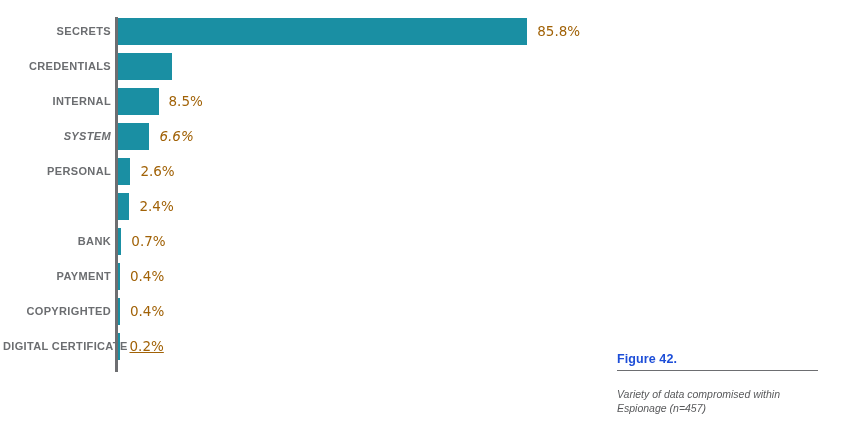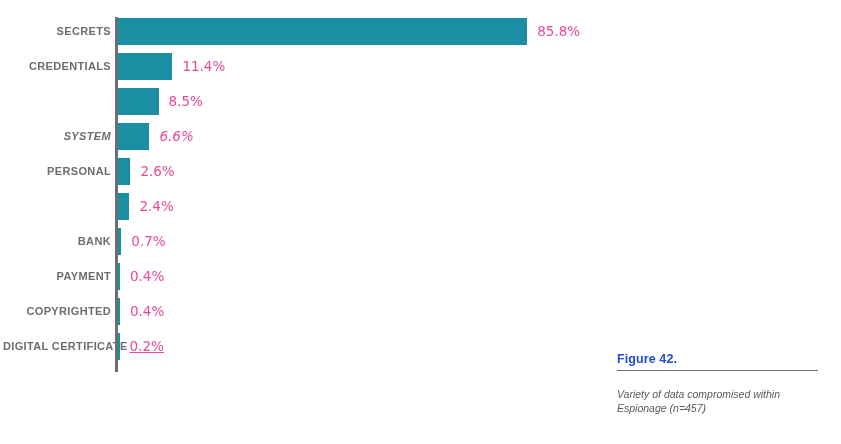--- a/index.html
+++ b/index.html
@@ -77,21 +77,21 @@
     background: #1a8fa3;
   }
 
   .row-value {
     position: absolute;
     top: 0;
     height: 35px;
     line-height: 35px;
     font-family: "DejaVu Sans", sans-serif;
     font-size: 13.5px;
-    color: #ec4899;
+    color: #a16207;
     white-space: nowrap;
   }
 
   
   #caption {
     position: absolute;
     left: 617px;
     top: 352px;
     width: 205px;
   }
@@ -130,23 +130,23 @@
           <div class="row-bar-track">
             <div class="row-bar" style="width: 409.266px; background: rgb(26, 143, 163);"></div>
           </div>
           <div class="row-value" style="left: 537.266px;">85.8%</div>
         </div>
         <div class="row" style="top: 35px;">
           <div class="row-label">CREDENTIALS</div>
           <div class="row-bar-track">
             <div class="row-bar" style="width: 54.378px; background: rgb(26, 143, 163);"></div>
           </div>
-          <div class="row-value" style="left: 182.378px;">11.4%</div>
         </div>
         <div class="row" style="top: 70px;">
+          <div class="row-label">INTERNAL</div>
           <div class="row-bar-track">
             <div class="row-bar" style="width: 40.545px; background: rgb(26, 143, 163);"></div>
           </div>
           <div class="row-value" style="left: 168.545px;">8.5%</div>
         </div>
         <div class="row" style="top: 105px; font-style: italic;">
           <div class="row-label">SYSTEM</div>
           <div class="row-bar-track">
             <div class="row-bar" style="width: 31.482px; background: rgb(26, 143, 163);"></div>
           </div>

